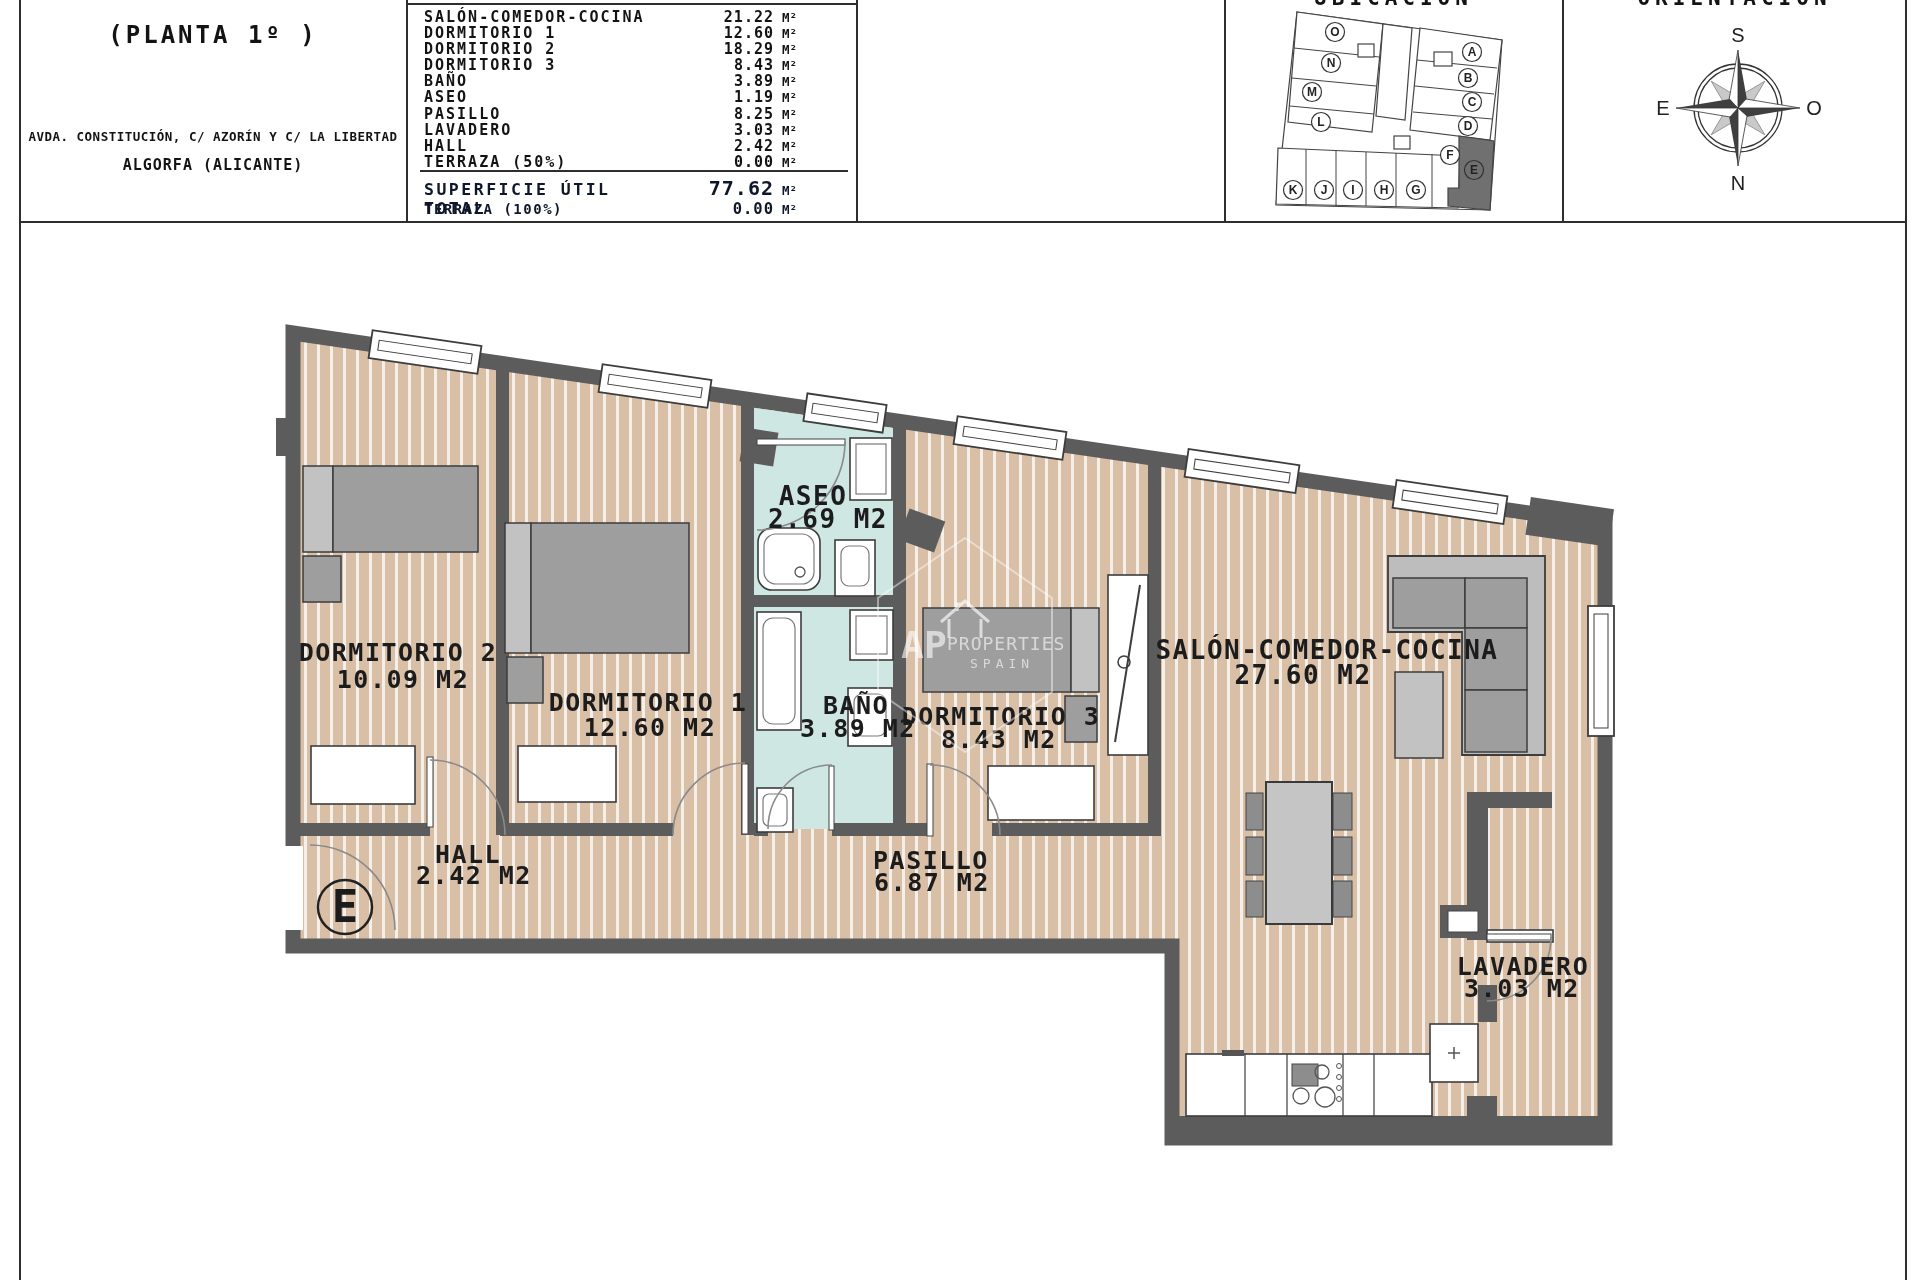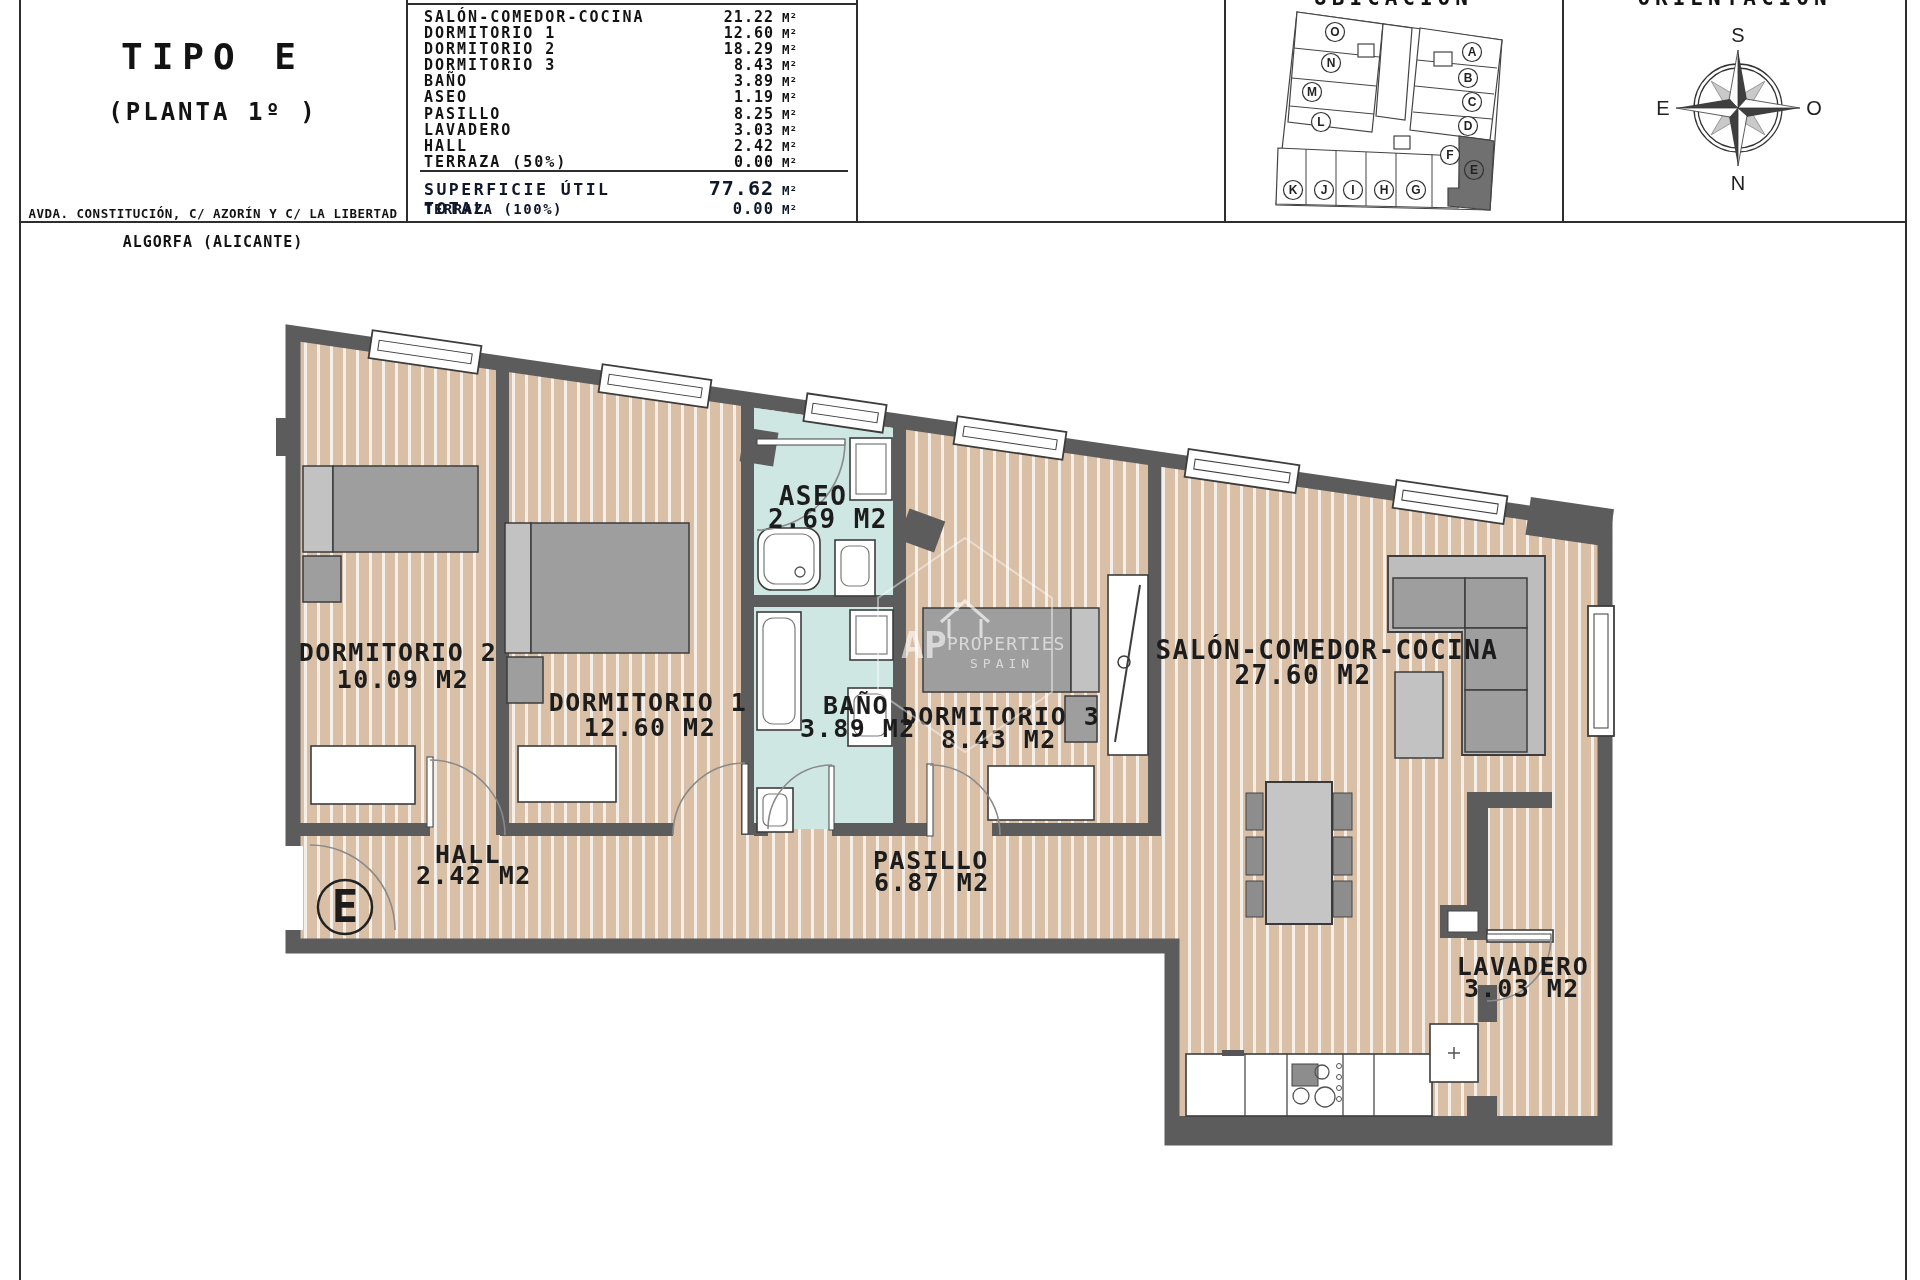--- a/index.html
+++ b/index.html
@@ -53,21 +53,20 @@
   <div class="vline" style="left:1905px;top:0;width:2px;height:1280px;"></div>
   <div class="vline" style="left:406px;top:0;width:2px;height:222px;"></div>
   <div class="vline" style="left:856px;top:0;width:2px;height:222px;"></div>
   <div class="vline" style="left:1224px;top:0;width:2px;height:222px;"></div>
   <div class="vline" style="left:1562px;top:0;width:2px;height:222px;"></div>
   <div class="hline" style="left:19px;top:221px;width:1888px;height:2px;"></div>
   <div class="hline" style="left:406px;top:3px;width:452px;height:2px;"></div>
   <div class="hline" style="left:420px;top:170px;width:428px;height:2px;"></div>
 
   <div id="titleblock">
-    <div class="t1">TIPO E</div>
     <div class="t2">(PLANTA 1º )</div>
     <div class="addr1">AVDA. CONSTITUCIÓN, C/ AZORÍN Y C/ LA LIBERTAD</div>
     <div class="addr2">ALGORFA (ALICANTE)</div>
   </div>
 
   <div id="area-table">
     <div class="arow">
         <span class="alabel">SALÓN-COMEDOR-COCINA</span>
         <span class="aval">21.22</span>
         <span class="aunit">M²</span>

